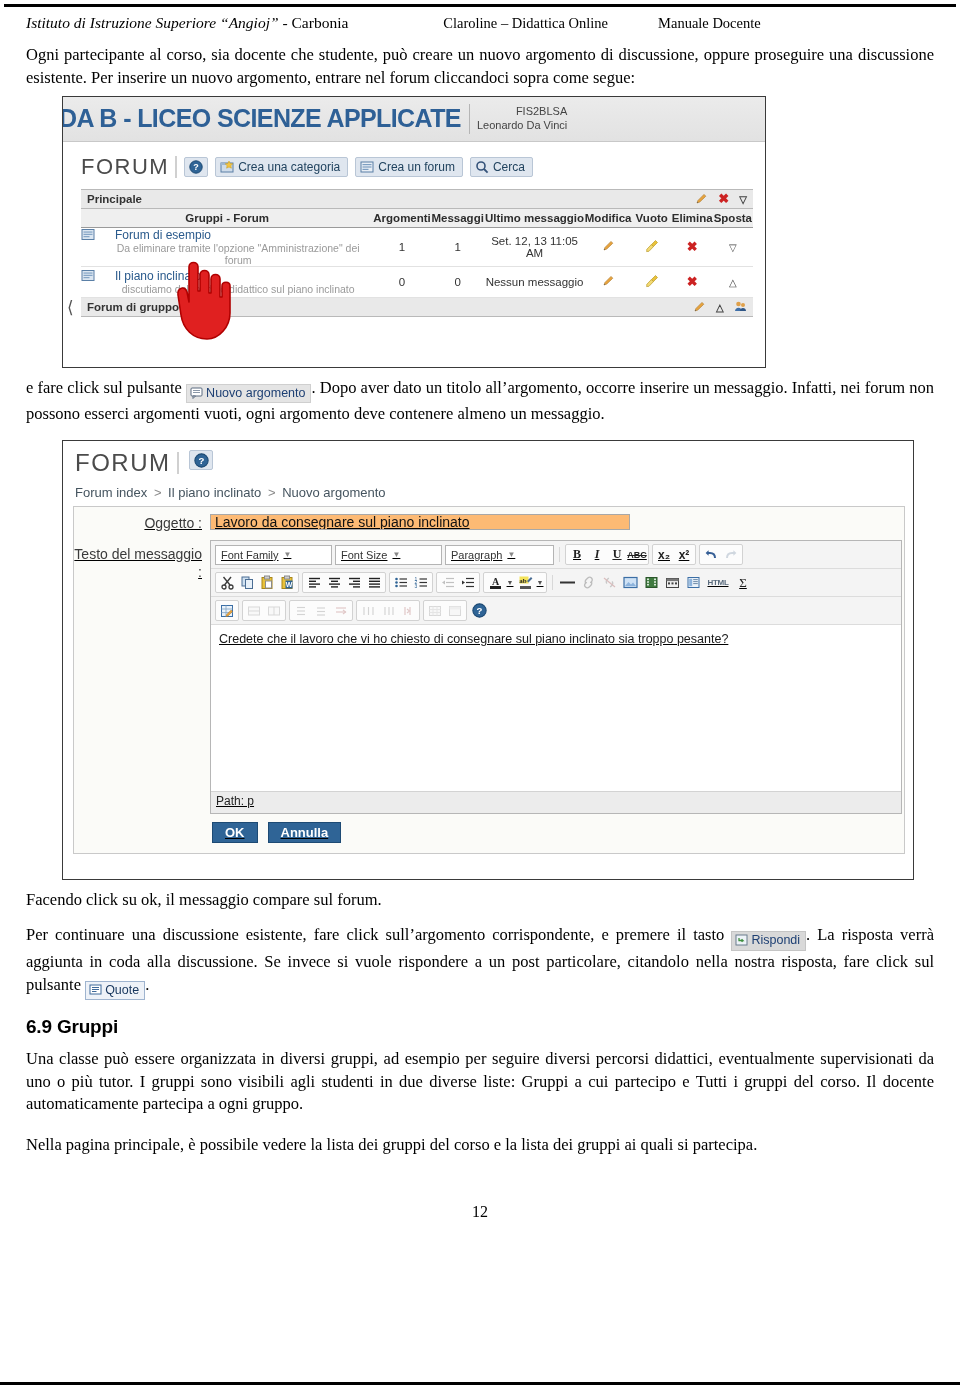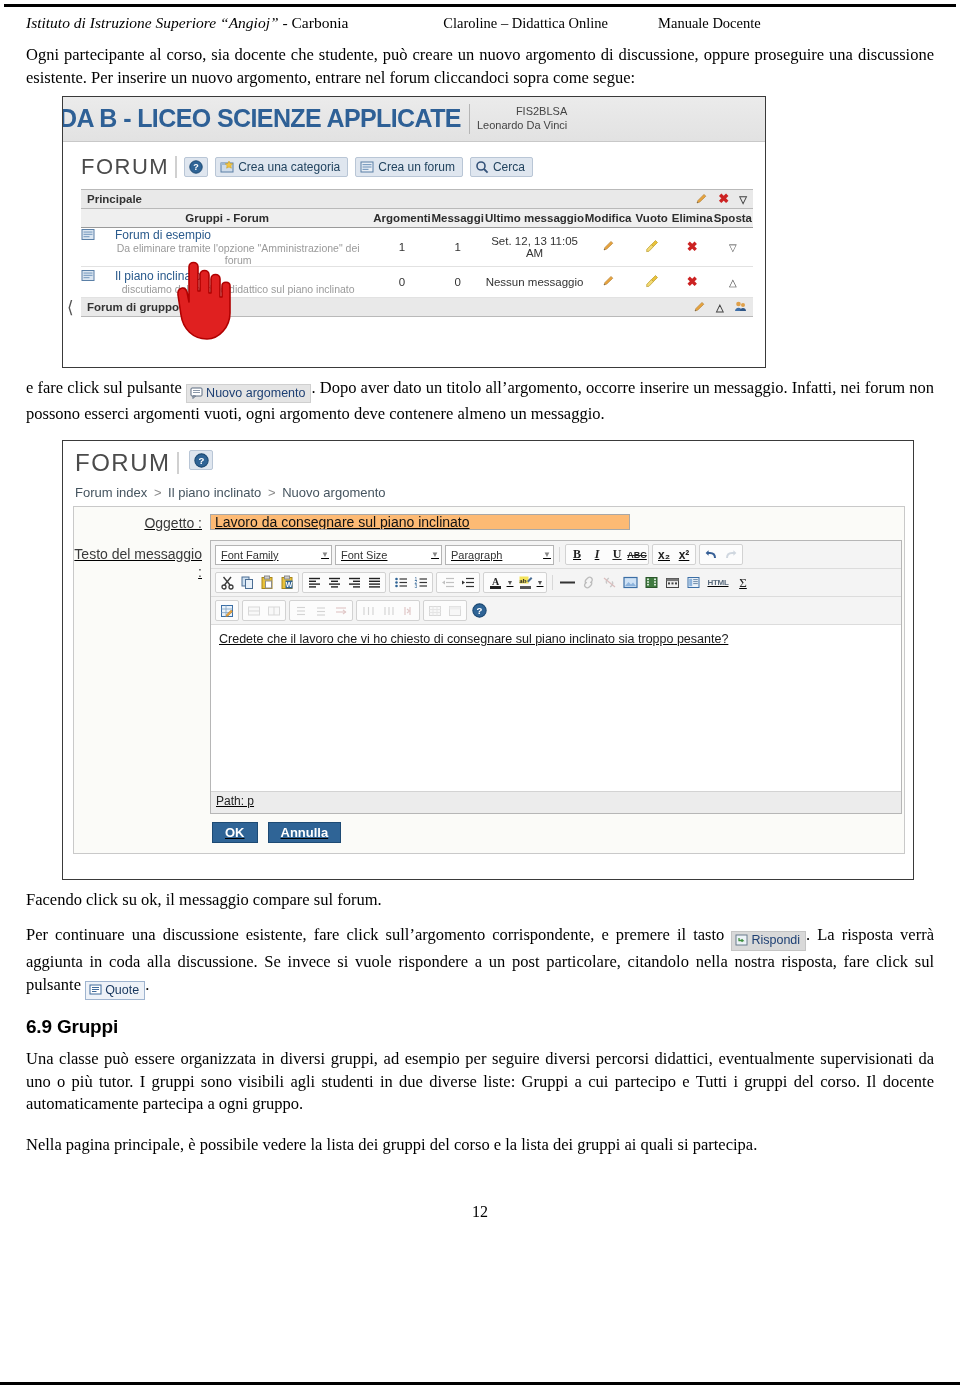--- a/index.html
+++ b/index.html
@@ -110,21 +110,21 @@
   .e-field { flex:1; padding:7px 10px 0 0; }
   .subject-input {
     width:420px; height:16px; border:1px solid #a8a8a8; background:#fdba74;
     font-family:"Liberation Sans", sans-serif; font-size:14px; color:#111;
     padding:1px 4px; box-sizing:border-box; display:block;
   }
   .tmce { border:1px solid #b6b6b6; background:#f4f4f4; width:690px; }
   .tbar { display:flex; align-items:center; gap:3px; padding:3px 4px; border-bottom:1px solid #dcdcdc; flex-wrap:nowrap; }
   .tbar:last-of-type { border-bottom:1px solid #b6b6b6; }
   .sel {
-    display:flex; align-items:center; justify-content:space-between;
+    display:flex; align-items:center; justify-content:flex-start;
     border:1px solid #b4b4b4; background:#fff; height:18px; padding:0 2px 0 5px;
     font-family:"Liberation Sans", sans-serif; font-size:11px; color:#333;
   }
   .sel .arr { color:#888; font-size:8px; padding-left:5px; }
   .tgrp { display:flex; align-items:center; gap:2px; border:1px solid #d2d2d2; background:#fcfcfc;
           padding:1px 2px; border-radius:2px; }
   .tb { width:18px; height:17px; display:flex; align-items:center; justify-content:center;
         font-family:"Liberation Sans", sans-serif; font-size:12px; color:#222; }
   .tb.dis { opacity:0.35; }
   .tdiv { width:1px; height:15px; background:#d8d8d8; margin:0 2px; }

